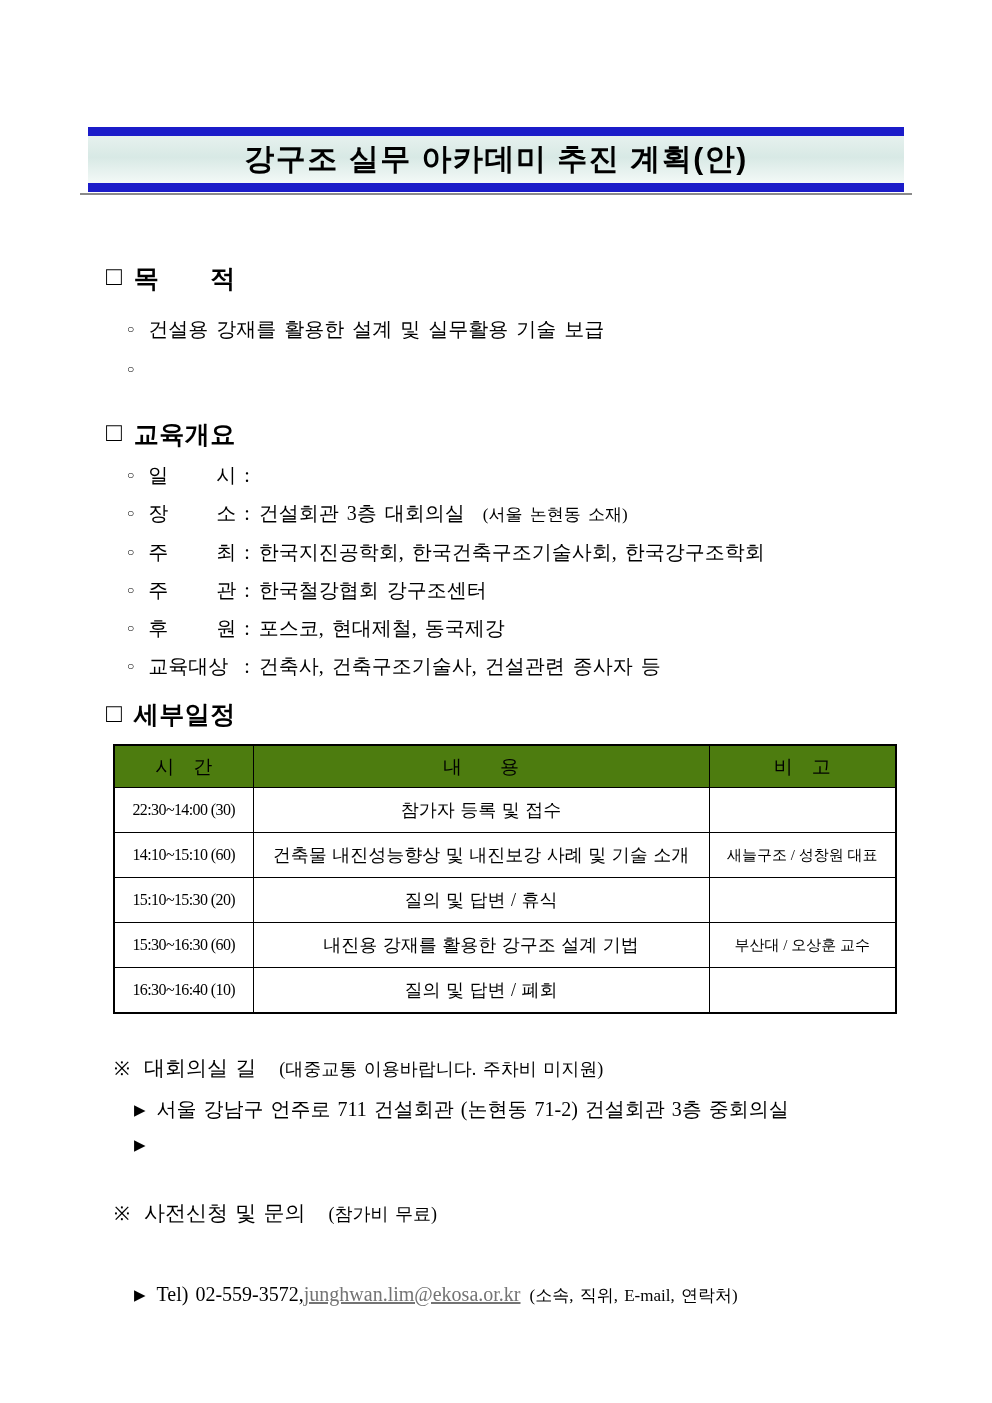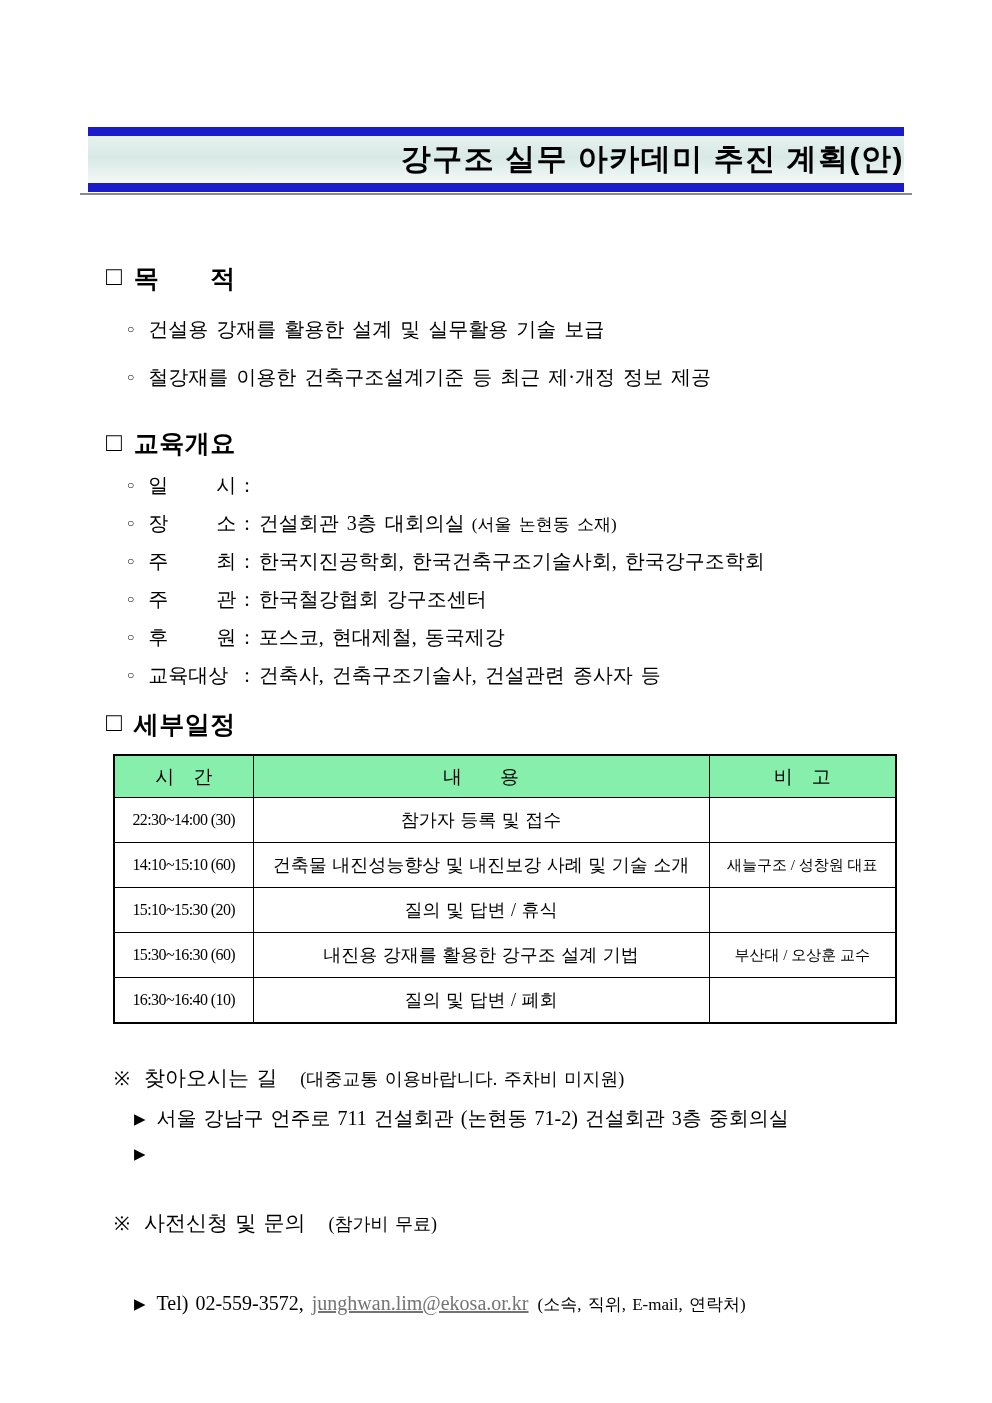--- a/index.html
+++ b/index.html
@@ -15,21 +15,21 @@
 
   
   .banner {
     margin: 127px 88px 0 88px;
     border-top: 9px solid #1b1cc9;
     border-bottom: 9px solid #1b1cc9;
     height: 47px;
     background: linear-gradient(180deg, #e6f1ee 0%, #d8e9e5 45%, #f3f9f7 100%);
     display: flex;
     align-items: center;
-    justify-content: flex-end;
+    justify-content: center;
   }
   .banner-title {
     font-family: "Liberation Sans", "DejaVu Sans", sans-serif;
     font-weight: 800;
     font-size: 30px;
     letter-spacing: 1.5px;
     white-space: pre;
   }
   .banner-underline {
     margin: 1px 80px 0 80px;
@@ -79,39 +79,39 @@
 
   .ov-label {
     display: inline-block;
     width: 88px;
     text-align: justify;
     text-align-last: justify;
     flex: 0 0 auto;
   }
   .ov-colon { margin: 0 9px 0 8px; }
   .small-note { font-size: 17px; }
-  .ov-note { margin-left: 7px; }
+  .ov-note { margin-left: 18px; }
 
   
   .schedule-table {
     margin: 15px 0 0 113px;
     border-collapse: collapse;
     border: 2px solid #000;
     table-layout: fixed;
     width: 782px;
   }
   .schedule-table th, .schedule-table td {
     border: 1px solid #000;
     text-align: center;
     vertical-align: middle;
     padding: 0 2px;
     overflow: hidden;
   }
   .schedule-table th {
-    background: #86efac;
+    background: #4d7c0f;
     font-weight: normal;
     font-size: 19px;
     height: 41px;
     white-space: pre;
   }
   .schedule-table td { height: 44px; }
   .col-time { width: 139px; }
   .col-content { width: 456px; }
   .col-note { width: 187px; }
   .cell-time { font-size: 16px; letter-spacing: -0.6px; white-space: pre; }
@@ -135,21 +135,21 @@
   .arrow-row {
     display: flex;
     align-items: baseline;
     margin: 15px 0 0 134px;
     font-size: 20px;
     line-height: 1.25;
     word-spacing: 2px;
   }
   .arrow-marker { font-size: 15px; margin-right: 11px; transform: translateY(-1px); flex: 0 0 auto; }
 
-  .tel-label { margin-right: 8px; }
+  .tel-label { }
   .email-link {
     color: #737373;
     text-decoration: underline;
     cursor: pointer;
   }
   .contact-note { font-size: 17px; margin-left: 9px; margin-top: 43px; }
 </style>
 </head>
 <body>
 
@@ -163,21 +163,20 @@
   <div class="section-heading mt-purpose">
     <span class="sq-marker">□</span>
     <span class="heading-label">목　　적</span>
   </div>
   <div class="b-row purpose-row">
     <span class="circle-marker">○</span>
     <span>건설용 강재를 활용한 설계 및 실무활용 기술 보급</span>
   </div>
   <div class="b-row purpose-row">
     <span class="circle-marker">○</span>
-    <span>철강재를 이용한 건축구조설계기준 등 최근 제·개정 정보 제공</span>
   </div>
 
   <div class="section-heading mt-overview">
     <span class="sq-marker">□</span>
     <span class="heading-label">교육개요</span>
   </div>
 
   <div class="b-row ov-row">
     <span class="circle-marker">○</span>
     <span class="ov-label">일 시</span>
@@ -257,21 +256,21 @@
       <tr>
         <td class="cell-time">16:30~16:40 (10)</td>
         <td class="cell-content">질의 및 답변 / 폐회</td>
         <td class="cell-note"></td>
       </tr>
     </tbody>
   </table>
 
   <div class="x-row mt-directions">
     <span class="x-marker">※</span>
-    <span>찾아오시는 길</span>
+    <span>대회의실 길</span>
     <span class="x-note">(대중교통 이용바랍니다. 주차비 미지원)</span>
   </div>
   <div class="arrow-row">
     <span class="arrow-marker">▶</span>
     <span>서울 강남구 언주로 711 건설회관 (논현동 71-2) 건설회관 3층 중회의실</span>
   </div>
   <div class="arrow-row">
     <span class="arrow-marker">▶</span>
   </div>
 

